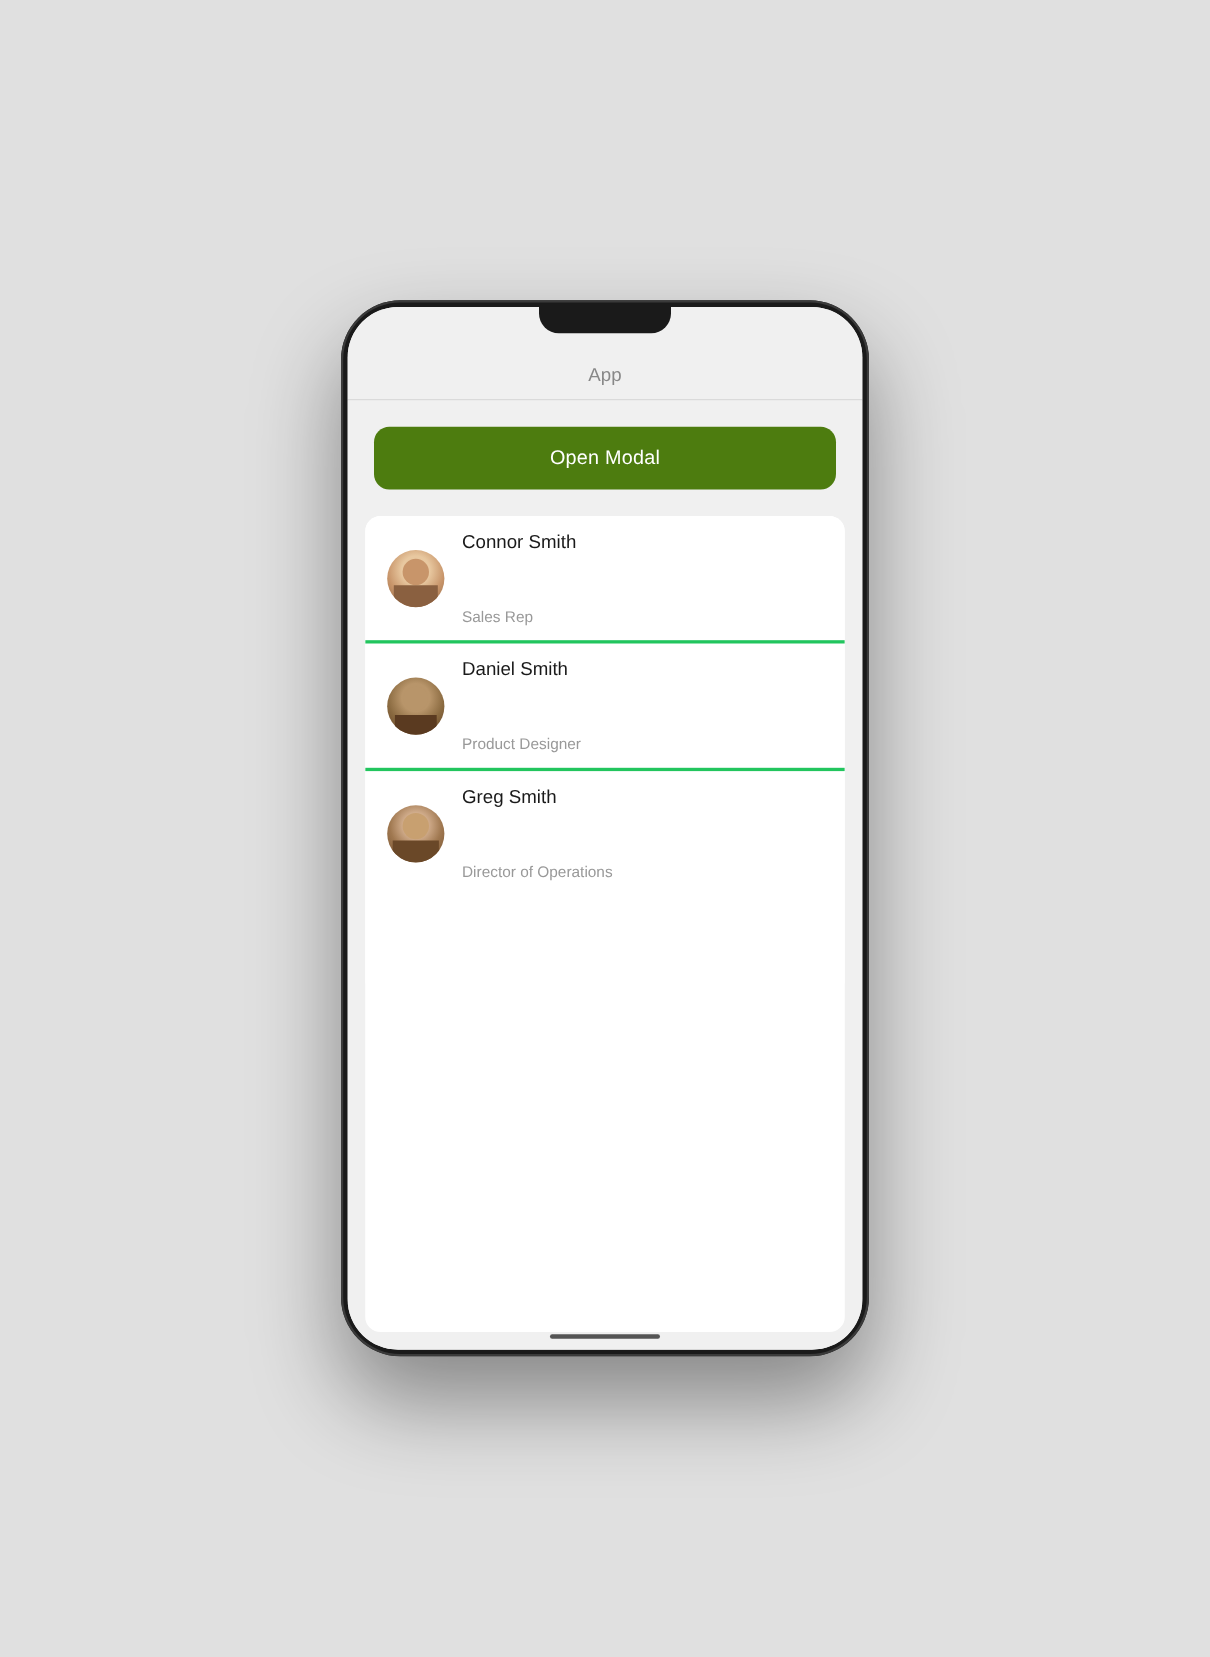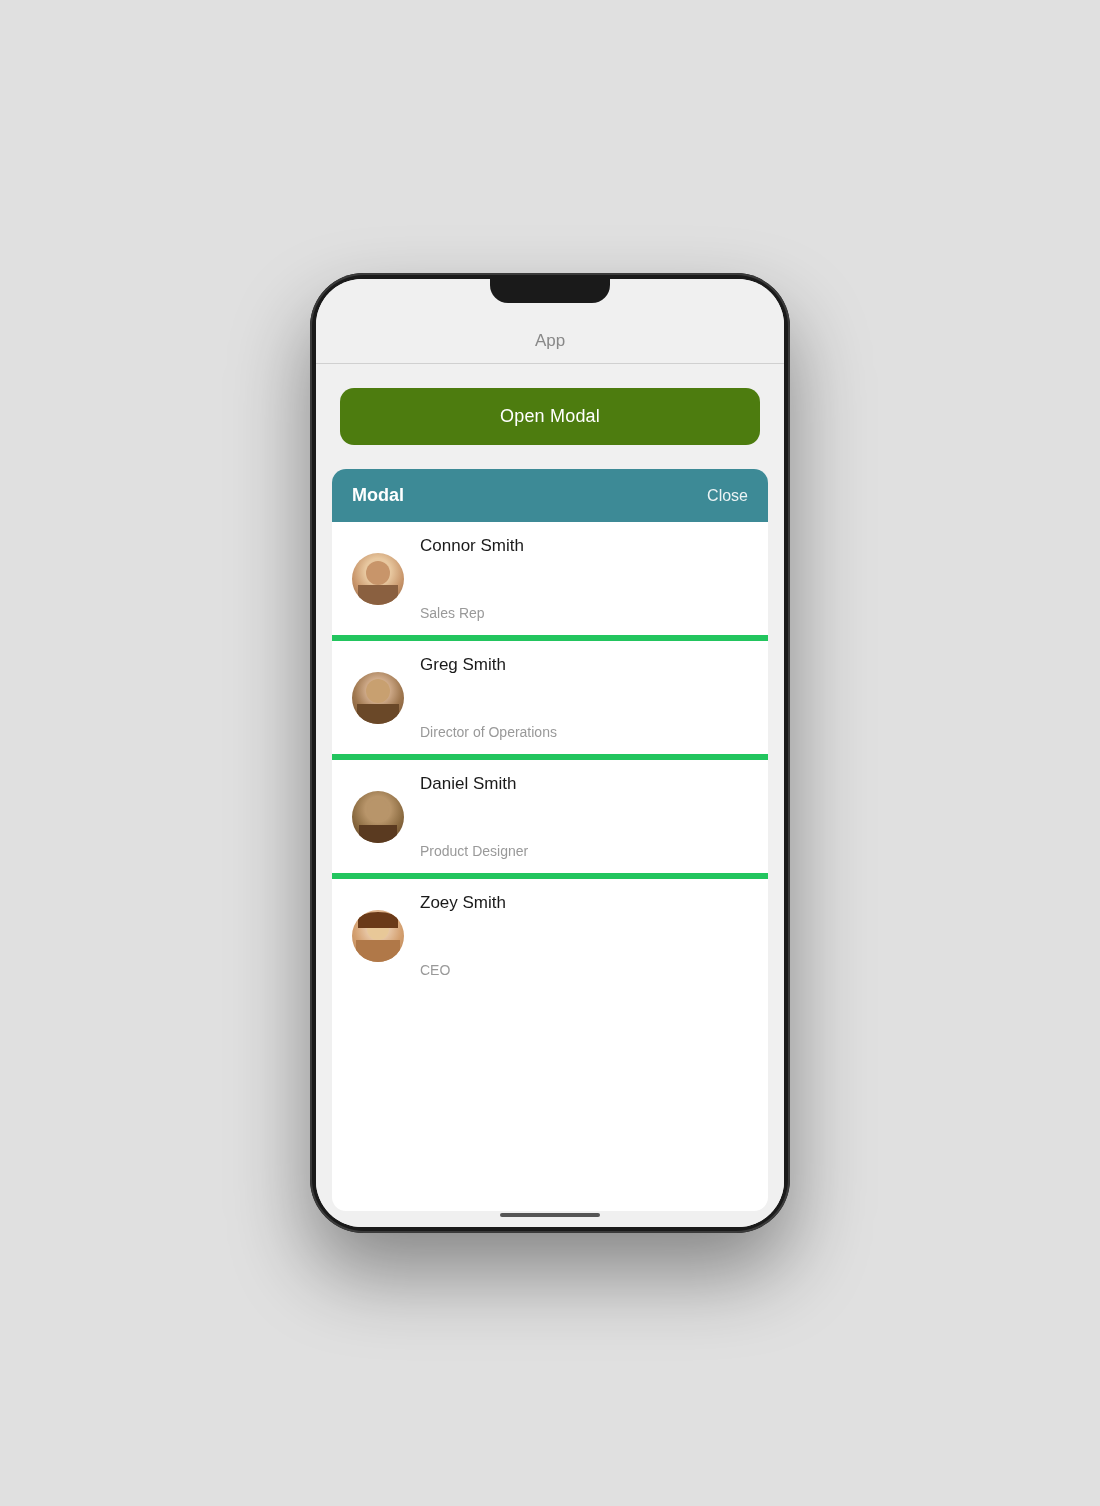--- a/index.html
+++ b/index.html
@@ -152,21 +152,21 @@
     
     .modal-list {
       width: 100%;
       background: white;
     }
 
     .list-item {
       display: flex;
       align-items: center;
       padding: 14px 20px;
-      border-bottom: 6px solid #22c55e;
+      border-bottom: 3px solid #22c55e;
     }
 
     .list-item:last-child {
       border-bottom: none;
     }
 
     .avatar {
       width: 52px;
       height: 52px;
       border-radius: 50%;
@@ -353,60 +353,47 @@
 
       <div class="title-divider"></div>
 
       <div class="button-area">
         <button class="open-modal-btn">Open Modal</button>
       </div>
 
       <div class="modal-container">
         <div class="modal-sheet">
 
-          <div class="modal-header">
-            <span class="modal-title">Modal</span>
-            <button class="modal-close">Close</button>
-          </div>
 
           <div class="modal-list">
 
             <div class="list-item">
               <div class="avatar avatar-connor"></div>
               <div class="person-info">
                 <span class="person-name">Connor Smith</span>
                 <span class="person-role">Sales Rep</span>
               </div>
             </div>
 
             <div class="list-item">
+              <div class="avatar avatar-daniel"></div>
+              <div class="person-info">
+                <span class="person-name">Daniel Smith</span>
+                <span class="person-role">Product Designer</span>
+              </div>
+            </div>
+
+            <div class="list-item">
               <div class="avatar avatar-greg"></div>
               <div class="person-info">
                 <span class="person-name">Greg Smith</span>
                 <span class="person-role">Director of Operations</span>
               </div>
             </div>
 
-            <div class="list-item">
-              <div class="avatar avatar-daniel"></div>
-              <div class="person-info">
-                <span class="person-name">Daniel Smith</span>
-                <span class="person-role">Product Designer</span>
-              </div>
-            </div>
-
-            <div class="list-item">
-              <div class="avatar avatar-zoey">
-                <div class="hair"></div>
-              </div>
-              <div class="person-info">
-                <span class="person-name">Zoey Smith</span>
-                <span class="person-role">CEO</span>
-              </div>
-            </div>
 
           </div>
 
           <div class="modal-empty"></div>
 
         </div>
       </div>
 
     </div>
 

